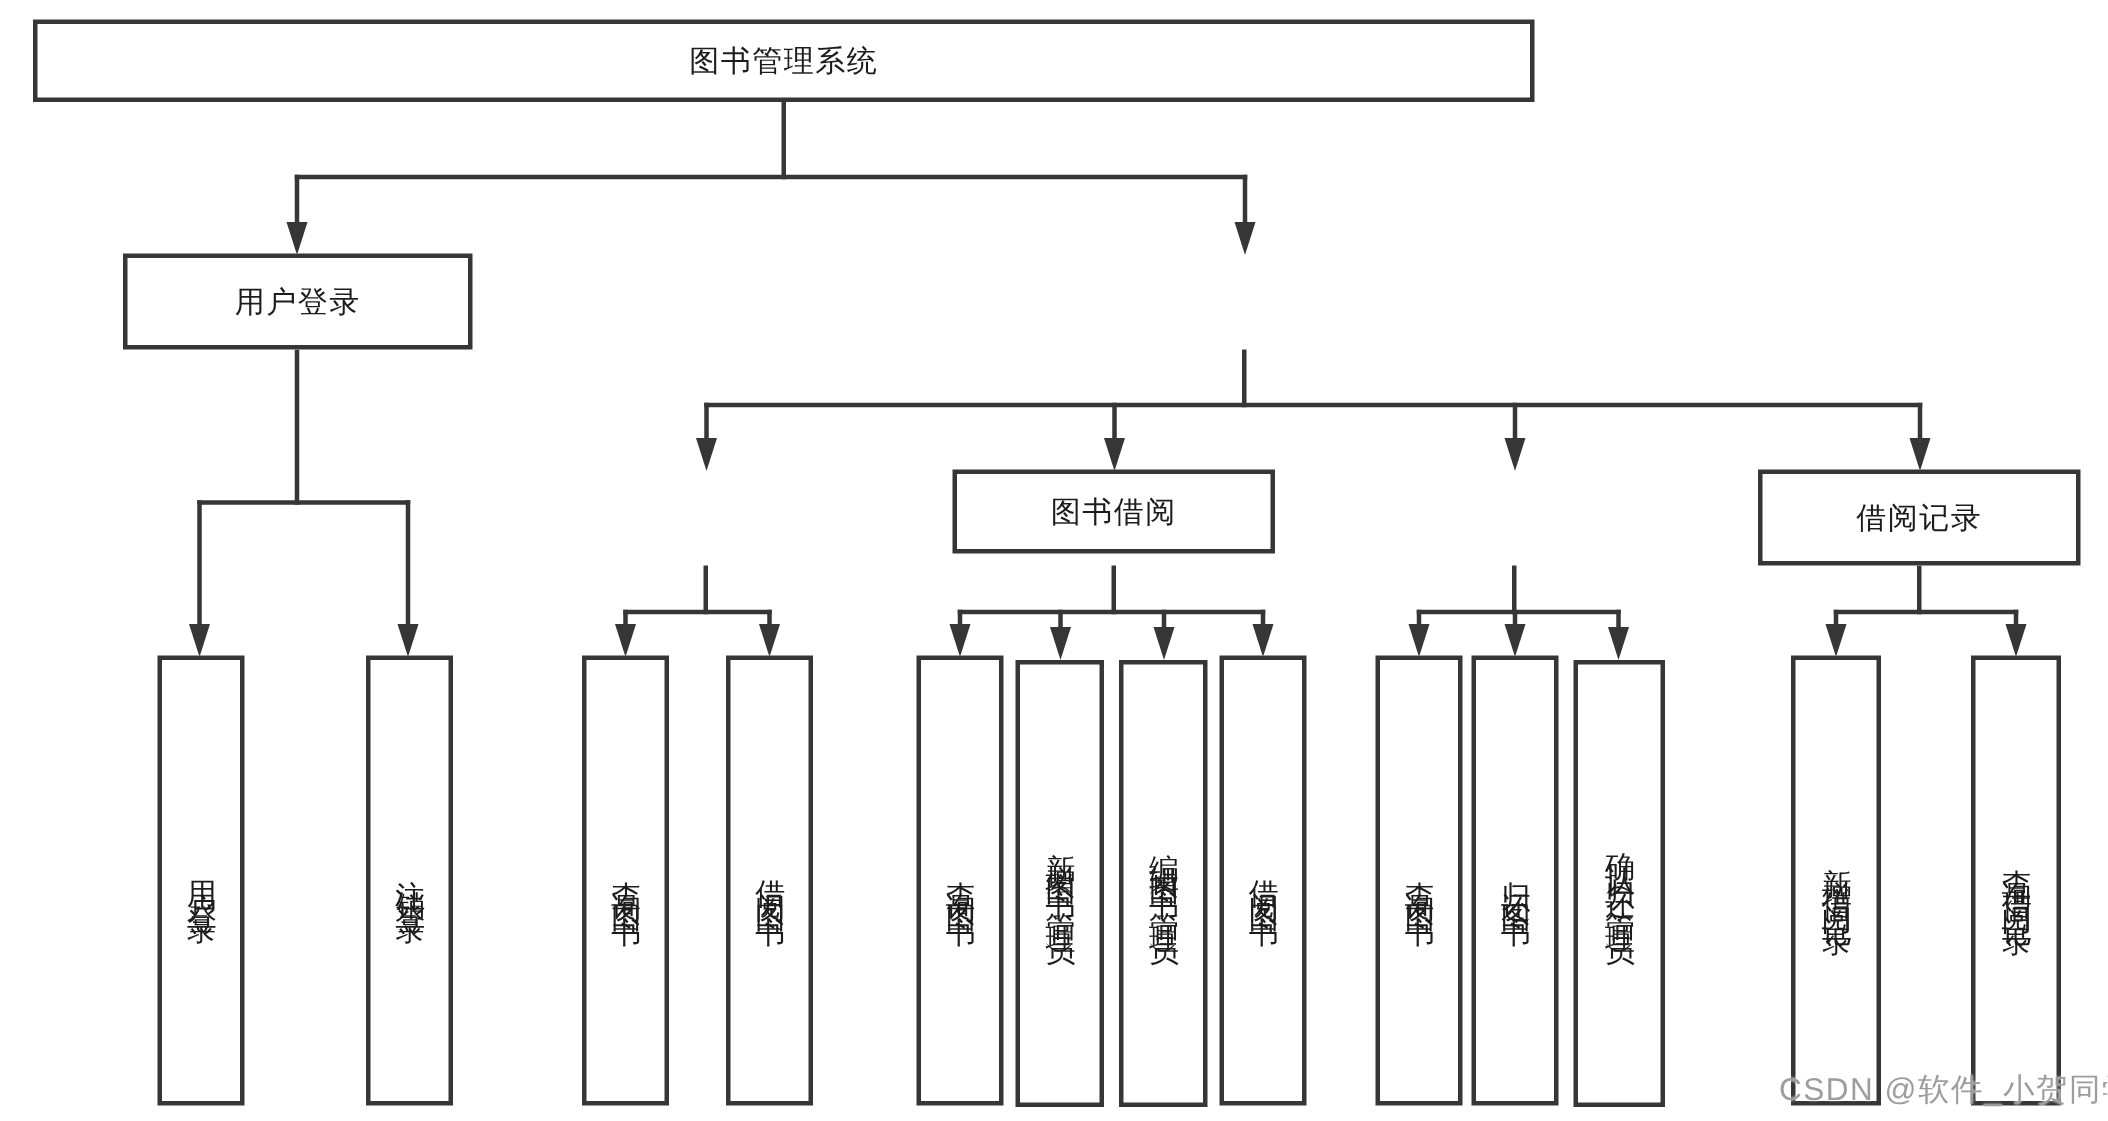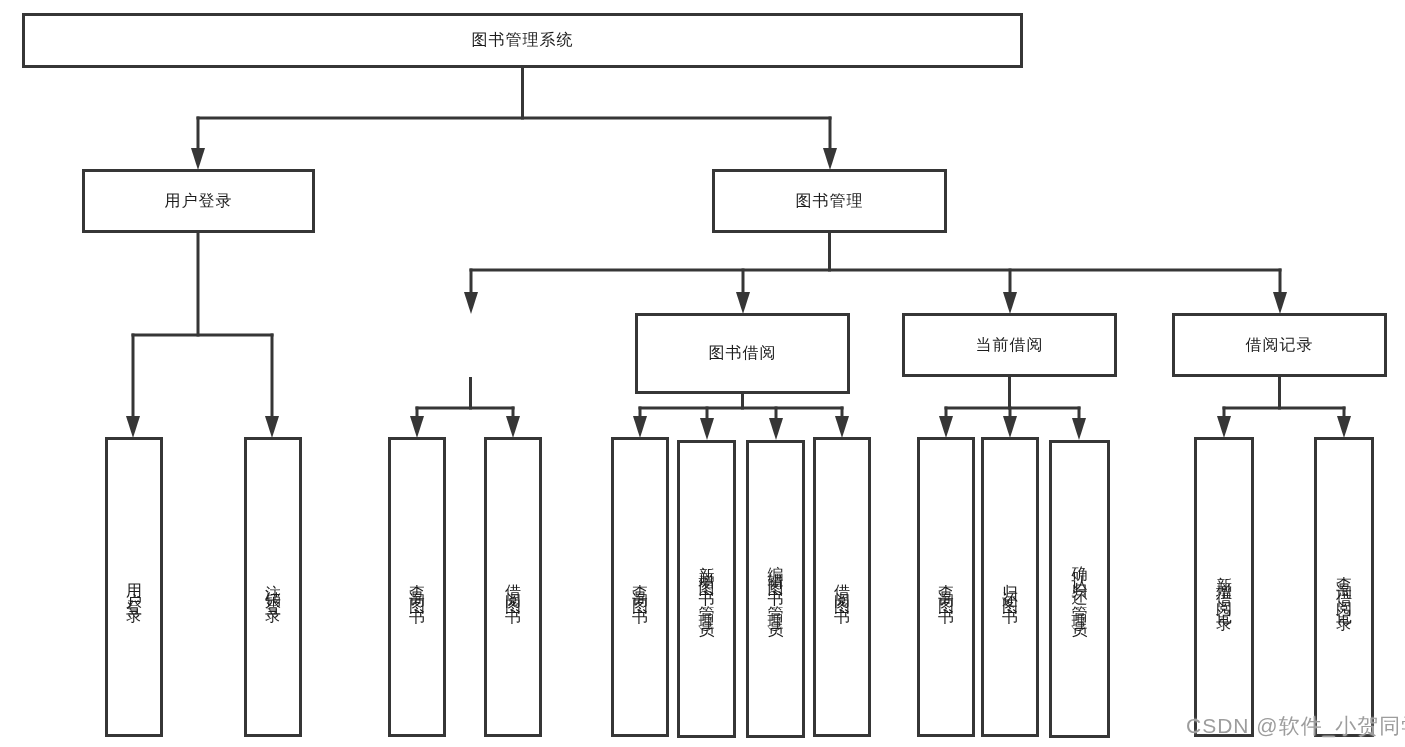--- a/index.html
+++ b/index.html
@@ -18,21 +18,21 @@
   }
   .box {
     position: absolute;
     box-sizing: border-box;
     background: #ffffff;
     border: 3px solid #363636;
     display: flex;
     align-items: center;
     justify-content: center;
     color: #1c1c1c;
-    font-size: 16px;
+    font-size: 20px;
     text-align: center;
   }
   .box.h span { letter-spacing: 1px; }
   .box.v {
     writing-mode: vertical-rl;
     text-orientation: mixed;
     letter-spacing: 8px;
     line-height: 1;
   }
   .box.v span { display: block; }
@@ -118,29 +118,23 @@
     </g>
   </svg>
 
   <div class="box h" style="left:22px; top:13px; width:1001px; height:55px;">
     <span>图书管理系统</span>
   </div>
 
   <div class="box h" style="left:82px; top:169px; width:233px; height:64px;">
     <span>用户登录</span>
   </div>
-  <div class="box h" style="left:712px; top:169px; width:235px; height:64px;">
-    <span>图书管理</span>
-  </div>
 
-  <div class="box h" style="left:635px; top:313px; width:215px; height:81px;">
+  <div class="box h" style="left:635px; top:313px; width:215px; height:56px;">
     <span>图书借阅</span>
-  </div>
-  <div class="box h" style="left:902px; top:313px; width:215px; height:64px;">
-    <span>当前借阅</span>
   </div>
   <div class="box h" style="left:1172px; top:313px; width:215px; height:64px;">
     <span>借阅记录</span>
   </div>
 
   <div class="box v" style="left:105px; top:437px; width:58px; height:300px;">
     <span>用户登录</span>
   </div>
   <div class="box v" style="left:244px; top:437px; width:58px; height:300px;">
     <span>注销登录</span>

